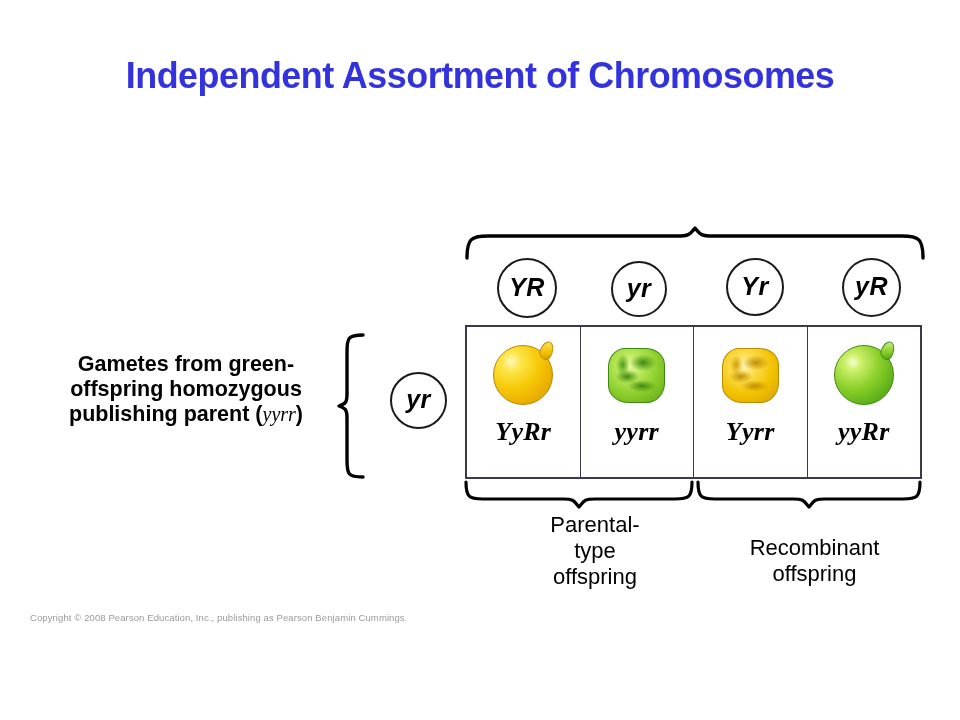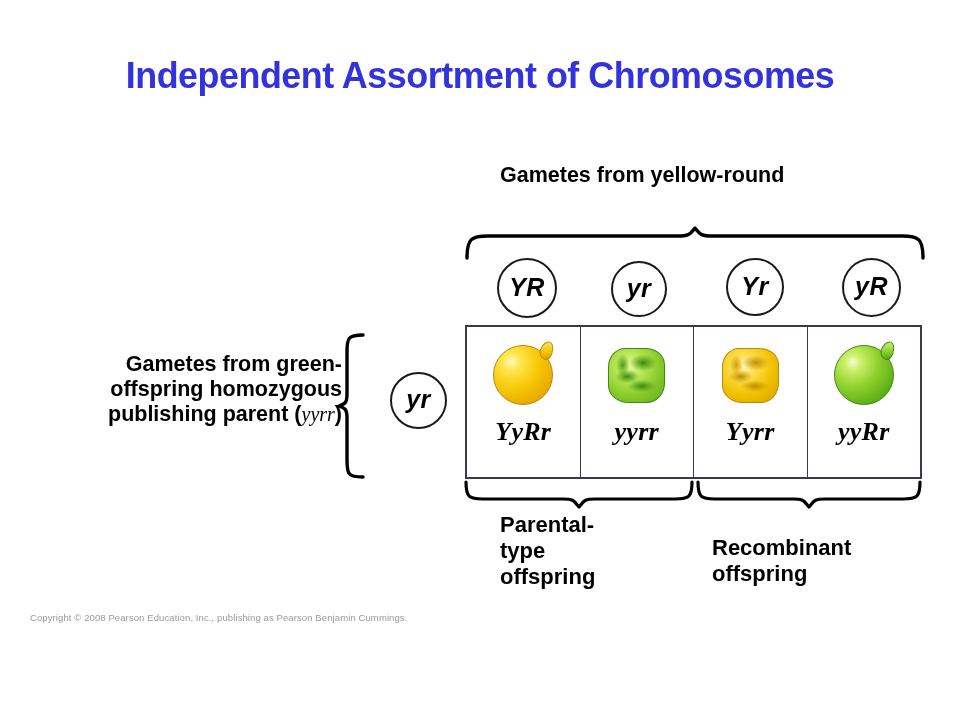--- a/index.html
+++ b/index.html
@@ -60,21 +60,21 @@
     left: 500px;
     top: 163px;
     width: 420px;
     text-align: left;
   }
   
   #left-parent-label {
     left: 30px;
     top: 352px;
     width: 312px;
-    text-align: right;
+    text-align: center;
   }
 
   
   .brace {
     position: absolute;
   }
   .brace path {
     fill: none;
     stroke: #000000;
     stroke-linecap: round;
@@ -208,24 +208,24 @@
       radial-gradient(ellipse 17% 28% at 24% 30%, #d39f00 0%, rgba(211,159,0,0) 70%),
       radial-gradient(circle at 38% 32%, #fff3b0 0%, #fbdc4a 26%, #f2c200 58%, #d5a000 100%);
     border: 1.5px solid #bb8a00;
     box-sizing: border-box;
   }
 
   
   .bottom-label {
     position: absolute;
     font-family: "Liberation Sans", sans-serif;
-    font-weight: bold;
+    font-weight: normal;
     font-size: 22px;
     line-height: 26px;
-    text-align: left;
+    text-align: center;
     color: #000000;
   }
   #parental-label { left: 500px; top: 512px; width: 190px; }
   #recombinant-label { left: 712px; top: 512px; width: 205px; }
 
   
   #copyright {
     position: absolute;
     left: 30px;
     top: 612px;
@@ -237,21 +237,20 @@
     white-space: nowrap;
     text-align: center;
   }
 </style>
 </head>
 <body>
 
 <div class="title">Independent Assortment of Chromosomes</div>
 
 <div class="lbl" id="top-parent-label">
-  <div>Gametes from yellow-round</div>
 </div>
 
 <svg class="brace" style="left:462px; top:226px;" width="466" height="34" viewBox="0 0 466 34">
   <path d="M5,32 C5,13 9,10 26,10 L215,10 C228,10 228,8 233,2 C238,8 238,10 251,10 L440,10 C457,10 461,13 461,32" stroke-width="3.4"></path>
 </svg>
 
 <div class="gamete" style="left:497px; top:258px; width:60px; height:60px;">
   <span>YR</span>
 </div>
 <div class="gamete" style="left:611px; top:261px; width:56px; height:56px;">

